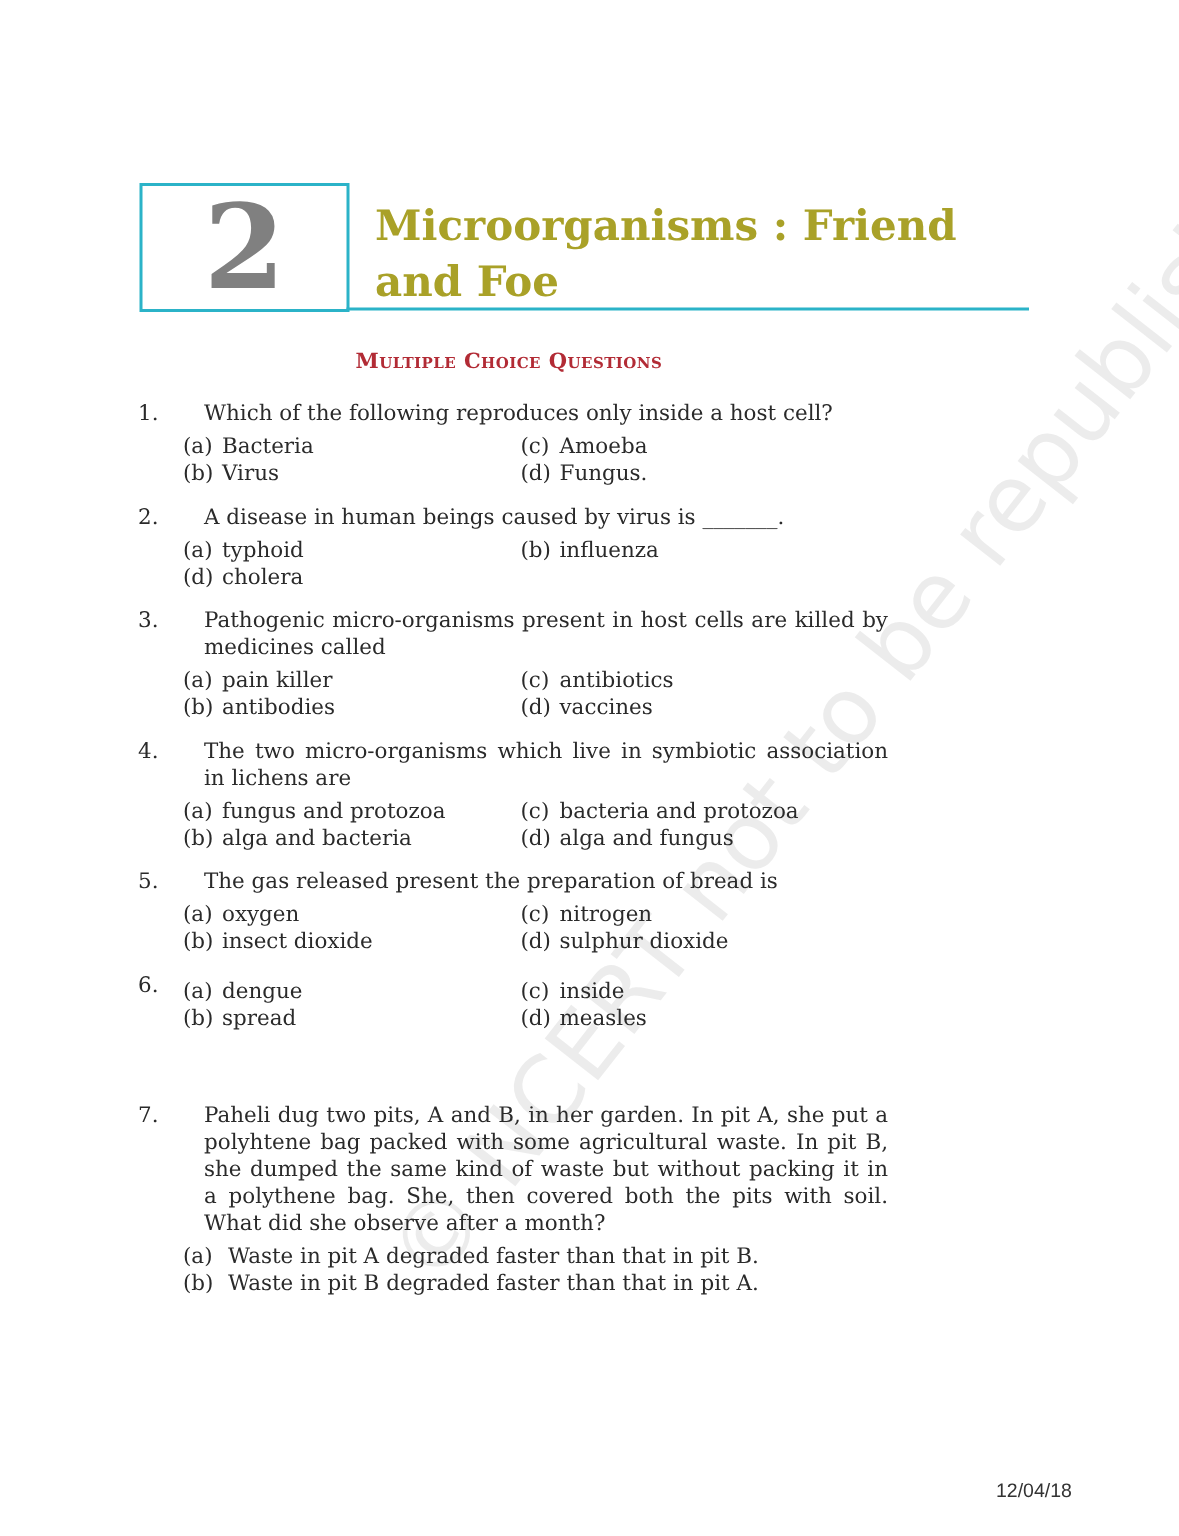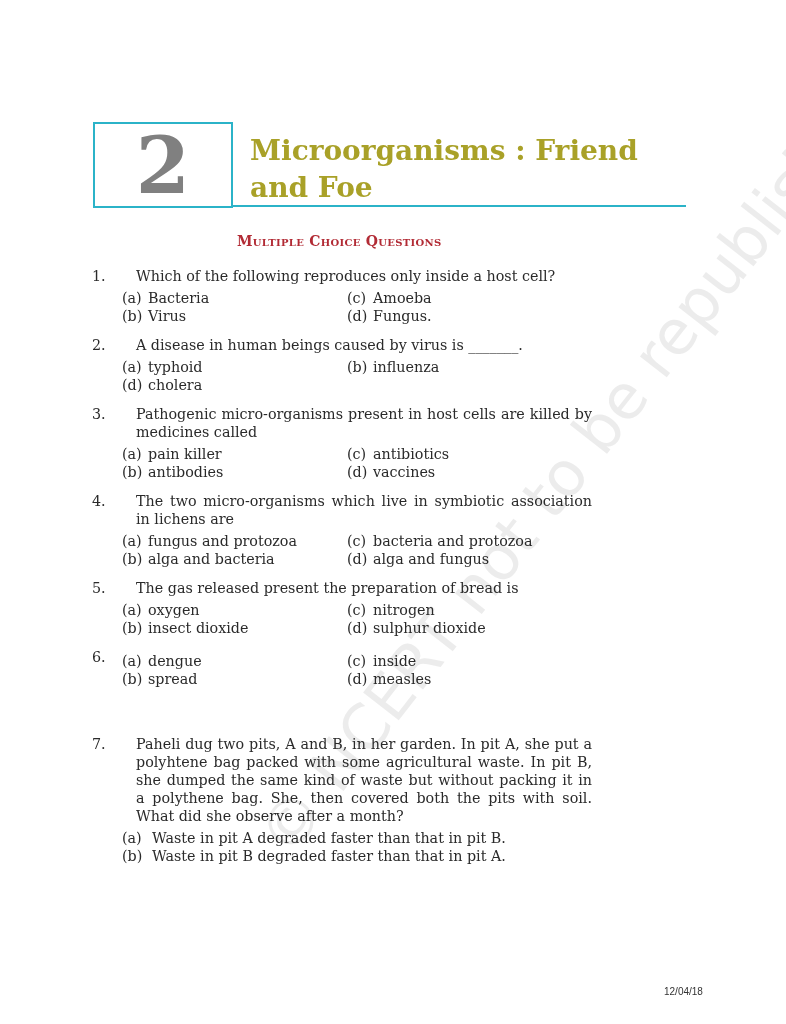--- a/index.html
+++ b/index.html
@@ -17,21 +17,21 @@
   .section { position:absolute; left:237px; top:233px; font-family:"DejaVu Serif", serif; font-weight:bold;
              color:#b22b35; font-variant:small-caps; font-size:14px; letter-spacing:0.3px; }
   .q { position:absolute; left:92px; width:500px; font-size:14.3px; line-height:18px; }
   .q .num { position:absolute; left:0; top:0; width:28px; }
   .q .stem { margin-left:44px; text-align:justify; }
   .opts { margin-left:30px; margin-top:4px; display:grid; grid-template-columns:225px 240px; row-gap:0; }
   .opt { white-space:nowrap; }
   .opt .lbl { display:inline-block; width:26px; }
   .opts.single { grid-template-columns:460px; }
   .opts.single .lbl { width:30px; }
-  .date { position:absolute; left:664px; top:986px; font-family:"Liberation Sans", sans-serif; font-size:10px; color:#333; }
+  .date { position:absolute; left:664px; top:986px; font-family:"Liberation Sans", sans-serif; font-size:13px; color:#333; }
   .wm { position:absolute; left:150px; top:560px; transform:rotate(-52deg); transform-origin:center;
         font-family:"DejaVu Sans", sans-serif; font-size:62px; color:rgba(170,170,170,0.22);
         white-space:nowrap; width:640px; text-align:center; line-height:70px; pointer-events:none; }
 </style>
 </head>
 <body>
 
 <div class="wm">© NCERT not to be republished</div>
 
 <div class="chap-box">

